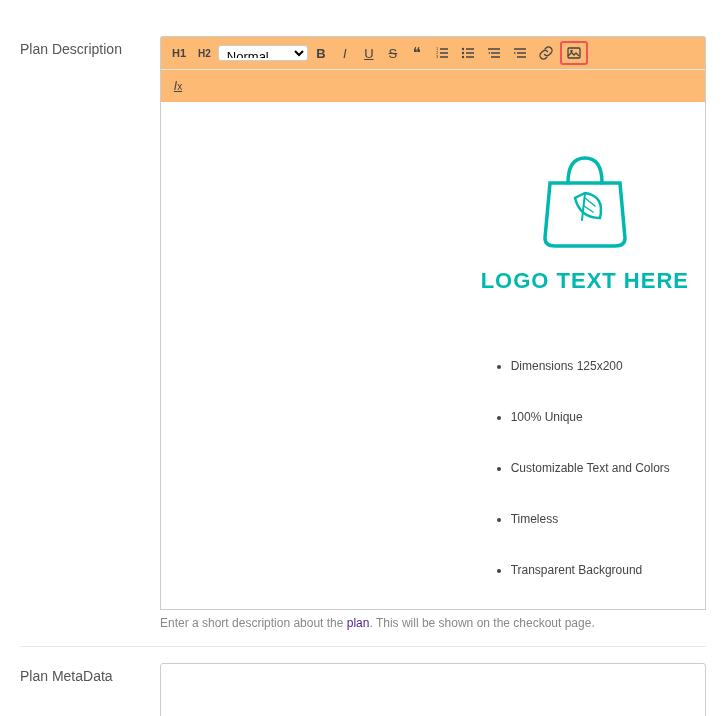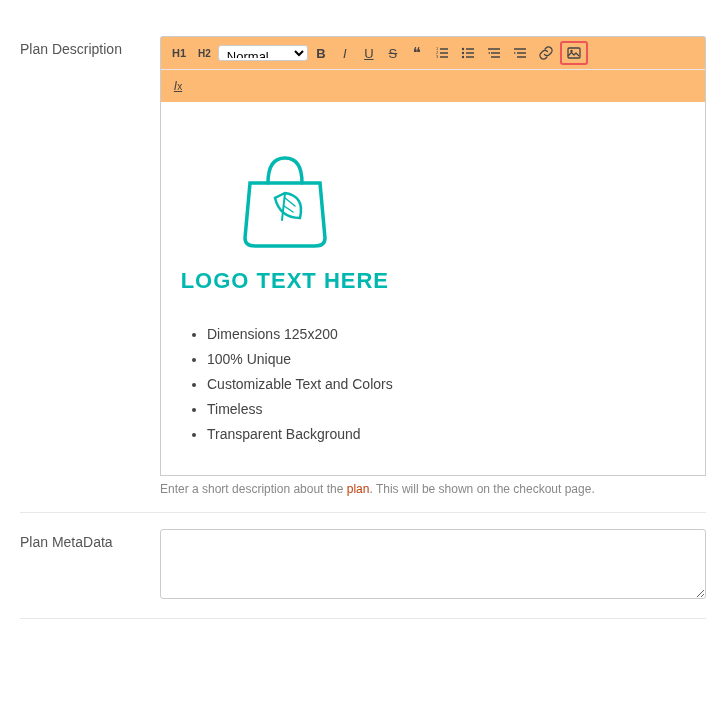--- a/index.html
+++ b/index.html
@@ -68,21 +68,21 @@
 
     
     .editor-content {
       border: 1px solid #ccc;
       border-top: none;
       min-height: 340px;
       padding: 16px;
       background: #fff;
       display: flex;
       flex-direction: column;
-      align-items: flex-start;
+      align-items: flex-end;
     }
 
     .logo-container {
       display: flex;
       flex-direction: column;
       align-items: center;
       padding: 20px 0 10px;
     }
 
     .logo-svg {
@@ -100,33 +100,34 @@
       margin-bottom: 20px;
     }
 
     .bullet-list {
       align-self: flex-start;
       margin-left: 30px;
       margin-top: 10px;
     }
     .bullet-list li {
       list-style: disc;
-      font-size: 14px;
+      font-size: 12px;
       color: #444;
       margin-bottom: 4px;
       line-height: 1.5;
+      margin-top: 33px;
     }
 
     .editor-hint {
       font-size: 12px;
       color: #888;
       margin-top: 6px;
     }
     .editor-hint a {
-      color: #c2410c;
+      color: #4c1d95;
       text-decoration: none;
     }
 
     
     .meta-textarea {
       width: 100%;
       height: 70px;
       border: 1px solid #ccc;
       border-radius: 3px;
       padding: 6px 8px;

